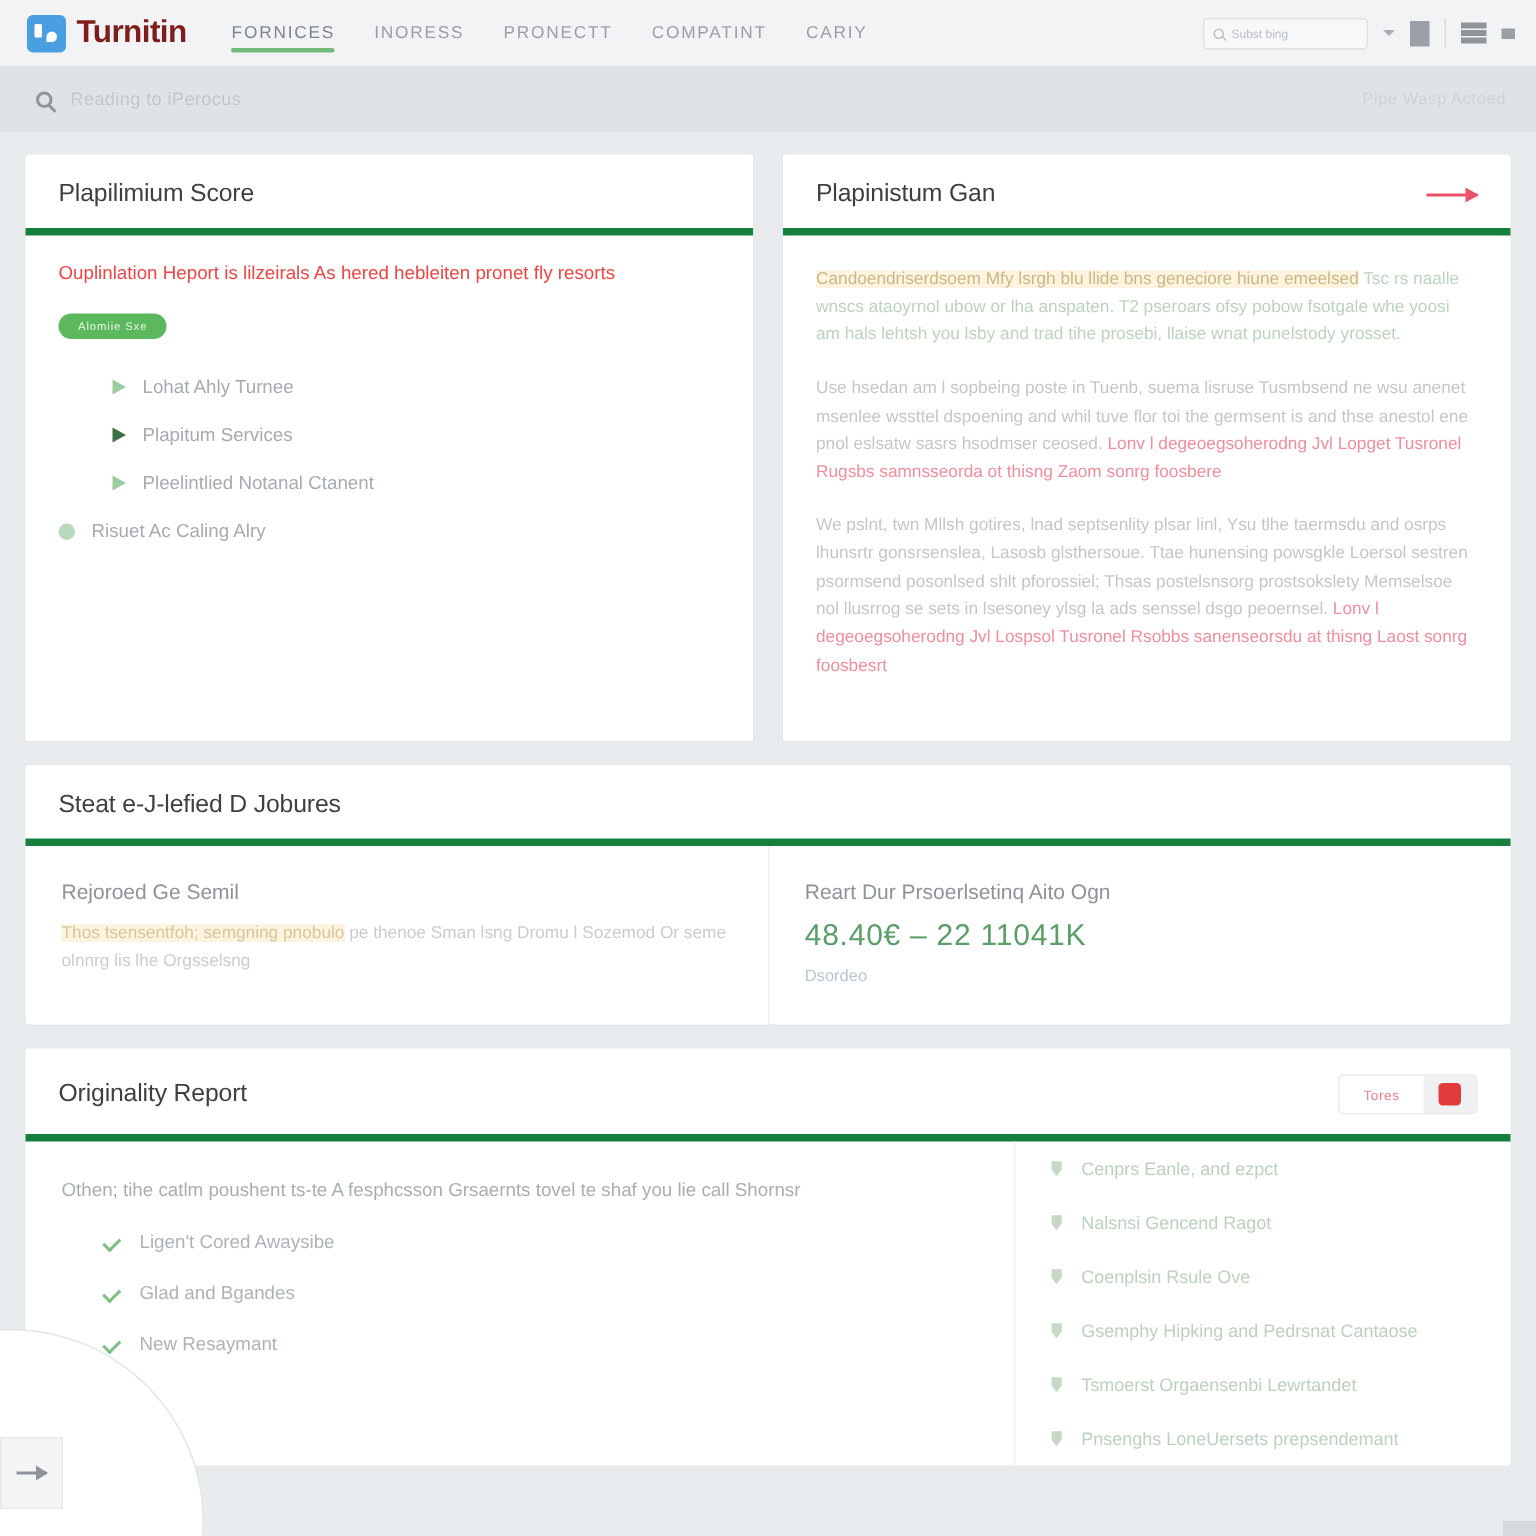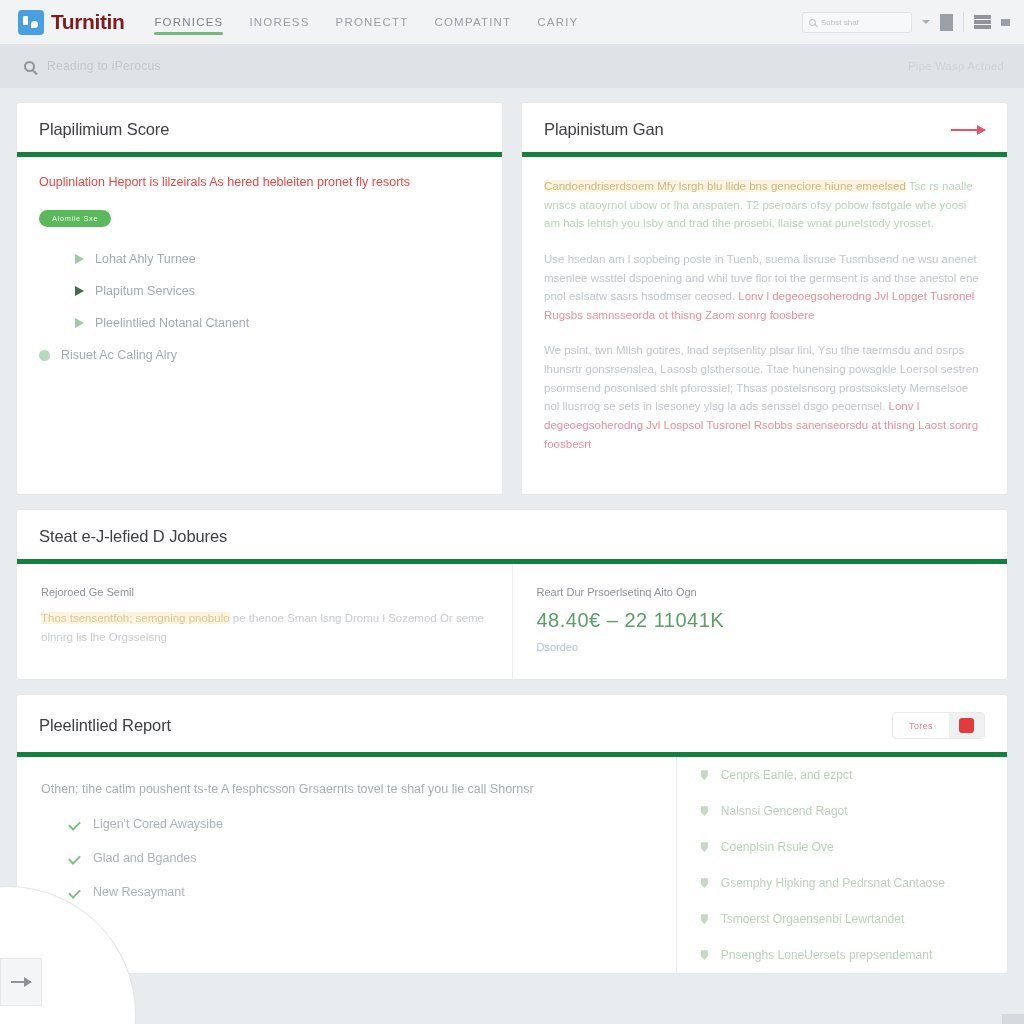--- a/index.html
+++ b/index.html
@@ -303,21 +303,21 @@
     display: flex;
   }
   .stat-col {
     flex: 1;
     padding: 22px 24px 26px 24px;
     border-right: 1px solid #eeeff1;
     min-width: 0;
   }
   .stat-col:last-child { border-right: none; }
   .stat-label {
-    font-size: 11px;
+    font-size: 14px;
     color: #8e9399;
     margin-bottom: 11px;
   }
   .stat-value {
     font-size: 20px;
     color: #5a9e68;
     letter-spacing: 0.5px;
     margin-bottom: 9px;
   }
   .stat-sub {
@@ -481,21 +481,21 @@
     <div class="nav-item active">FORNICES</div>
     <div class="nav-item">INORESS</div>
     <div class="nav-item">PRONECTT</div>
     <div class="nav-item">COMPATINT</div>
     <div class="nav-item">CARIY</div>
   </div>
 
   <div class="topbar-right">
     <div class="hdr-search">
       <span class="mini-mag"></span>
-      <span>Subst shaf</span>
+      <span>Subst bing</span>
     </div>
     <span class="chevron"></span>
     <span class="hdr-icon"></span>
     <span class="hdr-divider"></span>
     <span class="hdr-icon bars" style="width:17px"></span>
     <span class="hdr-icon small"></span>
   </div>
 </div>
 
 <div class="subbar">
@@ -574,21 +574,21 @@
       <div class="stat-col">
         <div class="stat-label">Reart Dur Prsoerlsetinq Aito Ogn</div>
         <div class="stat-value">48.40€ – 22 11041K</div>
         <div class="stat-sub">Dsordeo</div>
       </div>
     </div>
   </div>
 
   <div class="card">
     <div class="card-head">
-      <div class="card-title">Pleelintlied Report</div>
+      <div class="card-title">Originality Report</div>
       <div class="pill-group">
         <span class="pill-text">Tores</span>
         <span class="pill-icon-wrap">
           <span class="pill-icon"></span>
         </span>
       </div>
     </div>
 
     <div class="orig-body">
       <div class="orig-left">

